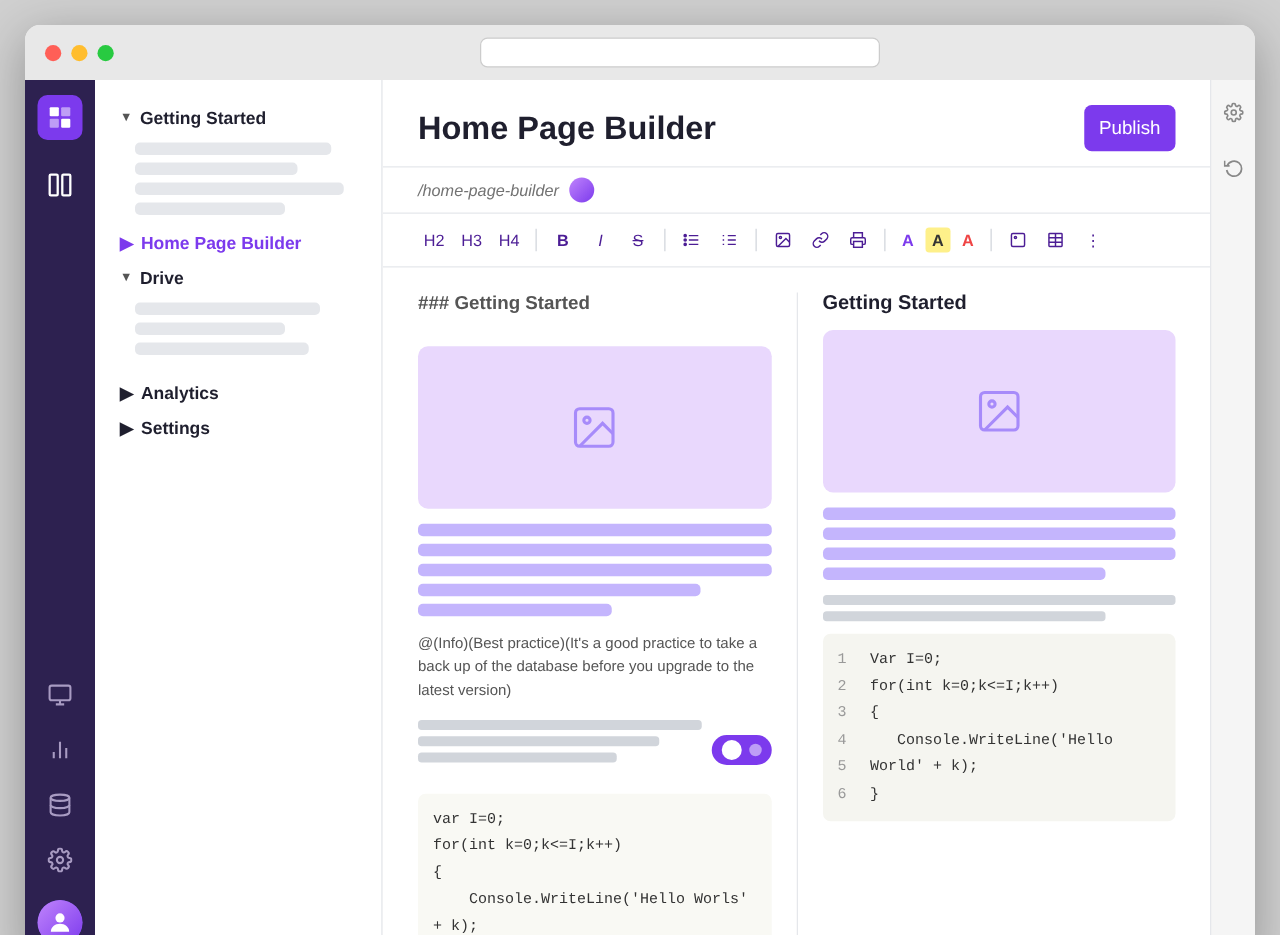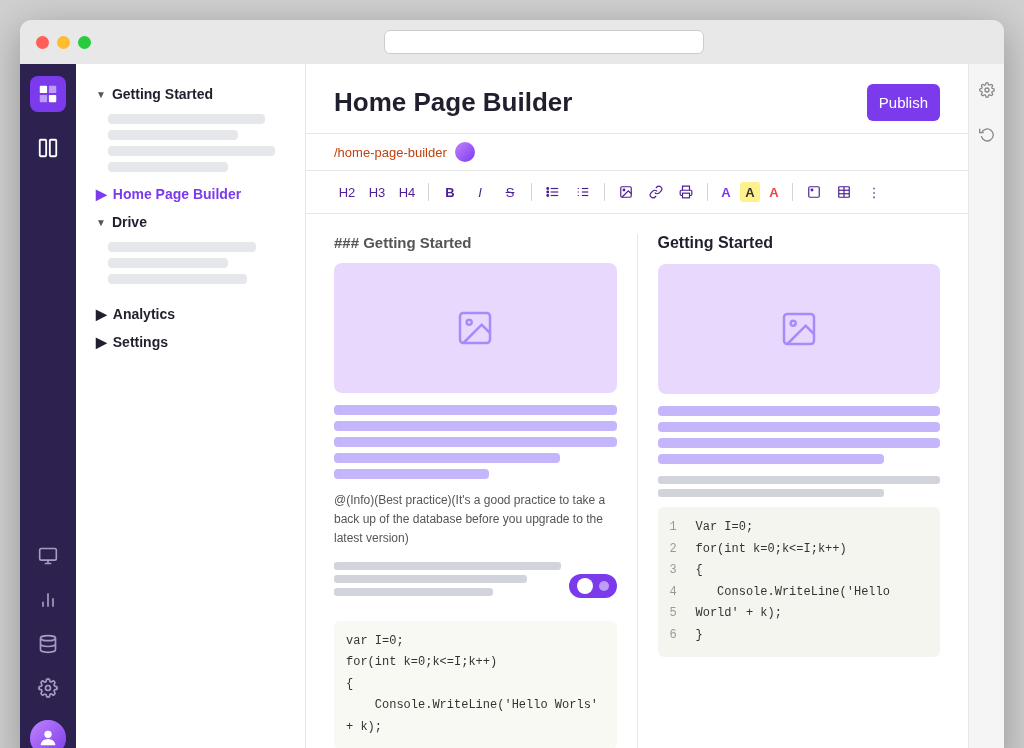--- a/index.html
+++ b/index.html
@@ -184,22 +184,23 @@
       font-size: 15px;
       font-weight: 400;
       cursor: pointer;
     }
     .url-bar {
       display: flex;
       align-items: center;
       gap: 8px;
       padding: 8px 28px;
       font-size: 13px;
-      color: #c2410c;
+      color: #737373;
       border-bottom: 1px solid #e5e7eb;
+      font-style: italic;
     }
     .url-avatar {
       width: 20px;
       height: 20px;
       border-radius: 50%;
       background: linear-gradient(135deg, #c084fc, #7c3aed);
     }
     .toolbar {
       display: flex;
       align-items: center;
@@ -243,21 +244,21 @@
     .section-heading {
       font-size: 16px;
       font-weight: 700;
       color: #1f1f2e;
       margin-bottom: 12px;
     }
     .section-heading-hash {
       font-size: 15px;
       font-weight: 600;
       color: #555;
-      margin-bottom: 12px;
+      margin-bottom: 26px;
     }
     .image-placeholder {
       background: #e9d8fd;
       border-radius: 8px;
       height: 130px;
       display: flex;
       align-items: center;
       justify-content: center;
       margin-bottom: 12px;
     }

